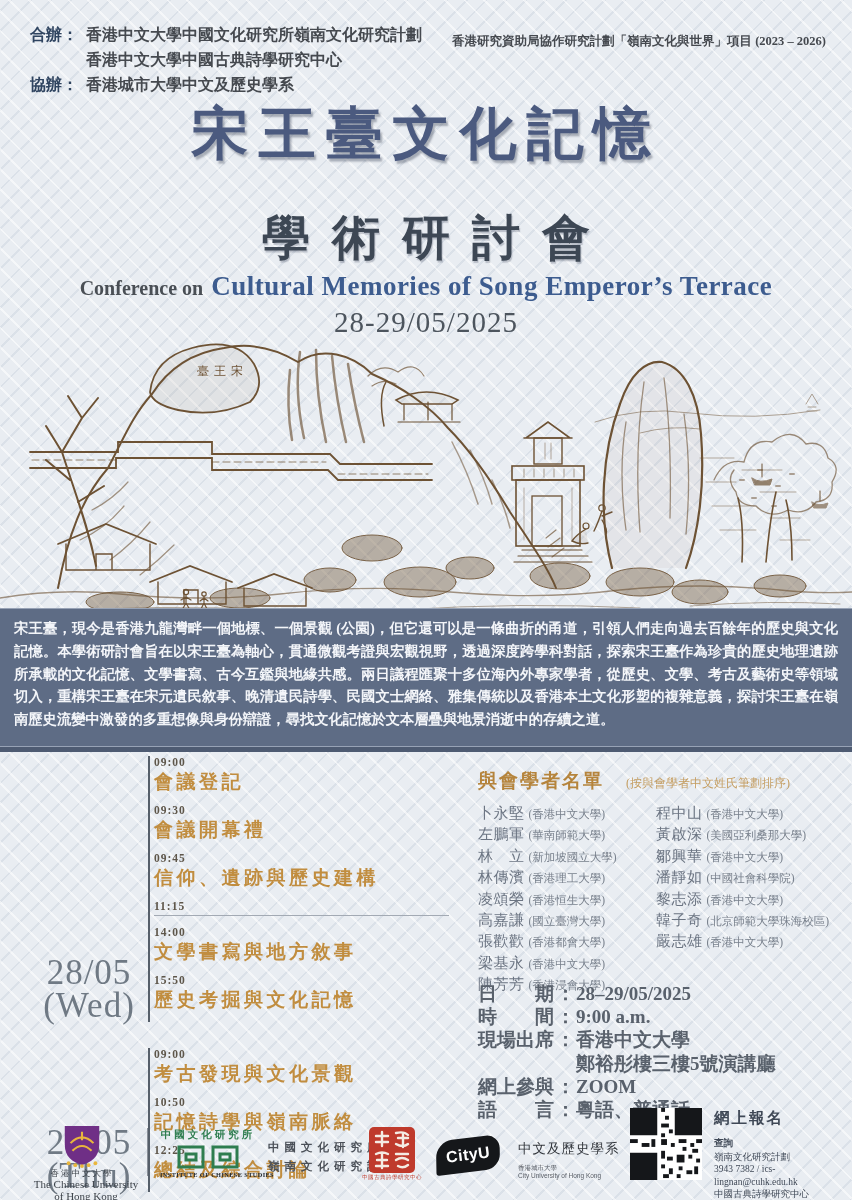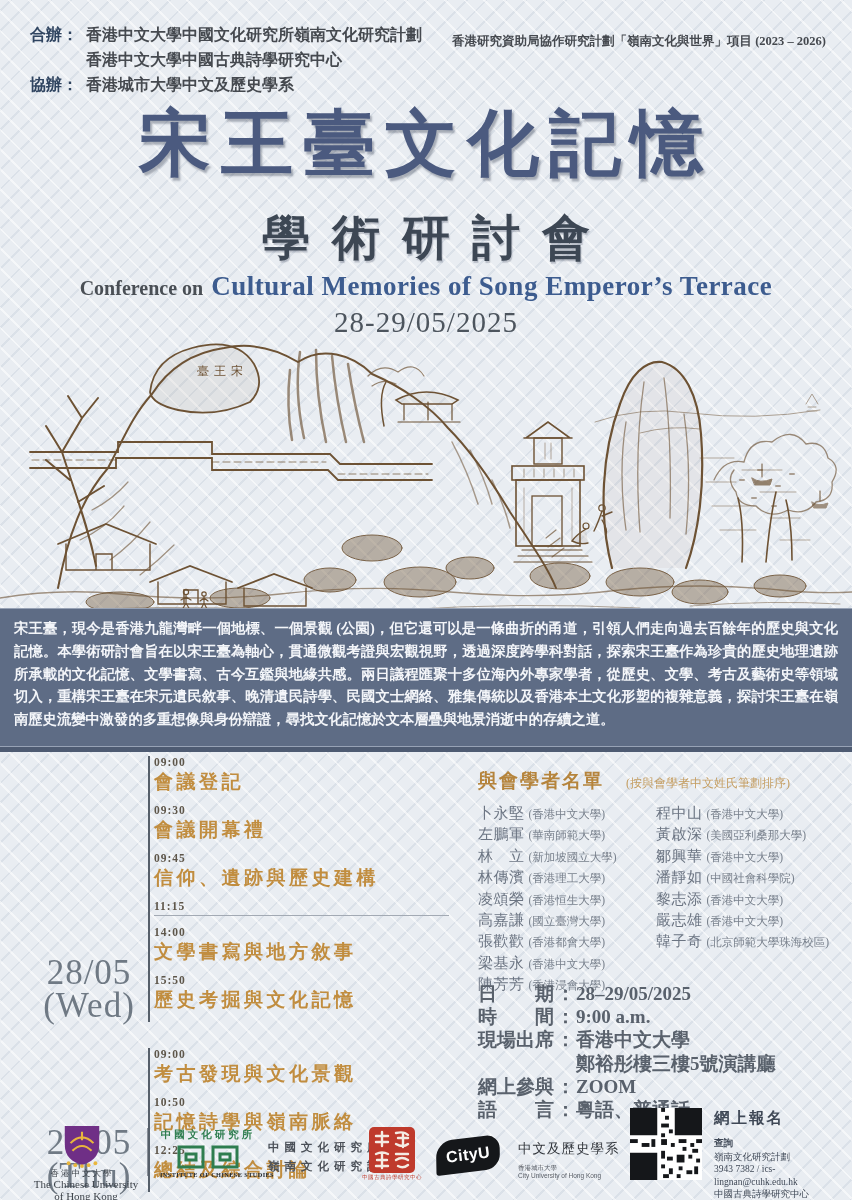--- a/index.html
+++ b/index.html
@@ -12,21 +12,21 @@
     font-family:"Liberation Serif","DejaVu Serif",serif;
   }
   
   .org-header{position:absolute;top:22px;left:30px;width:430px;font-size:16px;line-height:25px;}
   .org-row{display:flex;}
   .org-label{width:56px;font-weight:bold;color:#2f4460;flex:0 0 auto;}
   .org-text{color:#45494f;font-weight:bold;}
   .funding-note{position:absolute;top:33px;right:26px;font-size:12.5px;font-weight:bold;color:#45494f;}
   
   .main-title{position:absolute;top:96px;left:0;width:100%;text-align:center;
-    font-size:72px;font-weight:bold;color:#4b5a7f;letter-spacing:10px;
+    font-size:57px;font-weight:bold;color:#4b5a7f;letter-spacing:10px;
     text-shadow:2px 3px 2px rgba(40,48,70,.35);white-space:nowrap;}
   .sub-title{position:absolute;top:206px;left:0;width:100%;text-align:center;
     font-size:48px;font-weight:bold;color:#3d4754;letter-spacing:22px;text-indent:22px;
     text-shadow:1px 2px 1px rgba(40,48,70,.25);}
   .en-title{position:absolute;top:271px;left:0;width:100%;text-align:center;color:#3d5c8f;}
   .en-prefix{font-size:20px;font-weight:bold;color:#4a4f55;margin-right:8px;}
   .en-main{font-size:27px;font-weight:bold;letter-spacing:.5px;}
   .title-date{position:absolute;top:306px;left:0;width:100%;text-align:center;
     font-size:29px;color:#4d555e;letter-spacing:1px;}
   
@@ -299,22 +299,22 @@
         <div><span class="scholar-name">張歡歡</span> <span class="scholar-aff">(香港都會大學)</span></div>
         <div><span class="scholar-name">梁基永</span> <span class="scholar-aff">(香港中文大學)</span></div>
         <div><span class="scholar-name">陳芳芳</span> <span class="scholar-aff">(香港浸會大學)</span></div>
       </div>
       <div class="scholar-col right">
         <div><span class="scholar-name">程中山</span> <span class="scholar-aff">(香港中文大學)</span></div>
         <div><span class="scholar-name">黃啟深</span> <span class="scholar-aff">(美國亞利桑那大學)</span></div>
         <div><span class="scholar-name">鄒興華</span> <span class="scholar-aff">(香港中文大學)</span></div>
         <div><span class="scholar-name">潘靜如</span> <span class="scholar-aff">(中國社會科學院)</span></div>
         <div><span class="scholar-name">黎志添</span> <span class="scholar-aff">(香港中文大學)</span></div>
+        <div><span class="scholar-name">韓子奇</span> <span class="scholar-aff">(北京師範大學珠海校區)</span></div>
         <div><span class="scholar-name">嚴志雄</span> <span class="scholar-aff">(香港中文大學)</span></div>
-        <div><span class="scholar-name">韓子奇</span> <span class="scholar-aff">(北京師範大學珠海校區)</span></div>
       </div>
     </div>
   </div>
 
   <div class="info">
     <div><span class="info-label">日　　期</span><span class="info-colon">：</span><span>28–29/05/2025</span></div>
     <div><span class="info-label">時　　間</span><span class="info-colon">：</span><span>9:00 a.m.</span></div>
     <div><span class="info-label">現場出席</span><span class="info-colon">：</span><span>香港中文大學</span></div>
     <div><span class="info-label"></span><span class="info-colon"></span><span>鄭裕彤樓三樓5號演講廳</span></div>
     <div><span class="info-label">網上參與</span><span class="info-colon">：</span><span>ZOOM</span></div>

